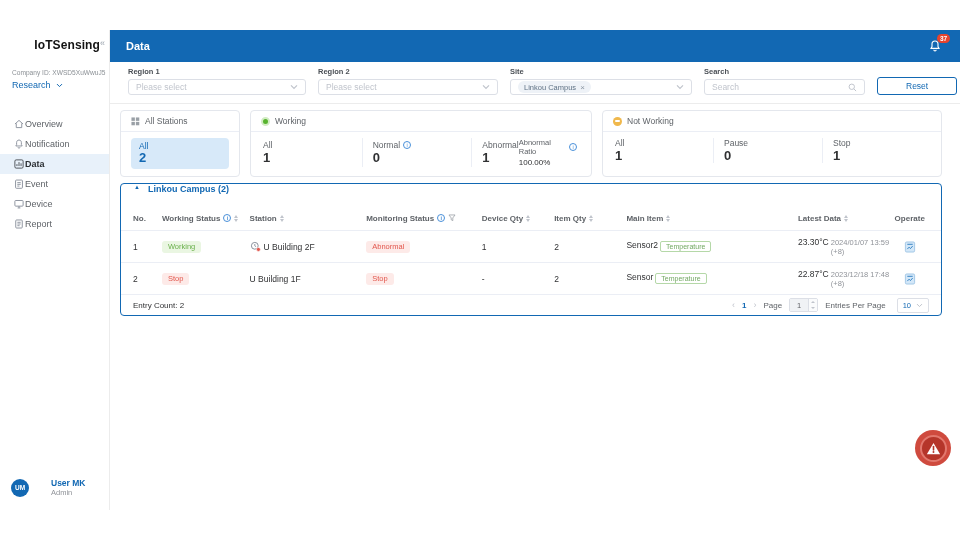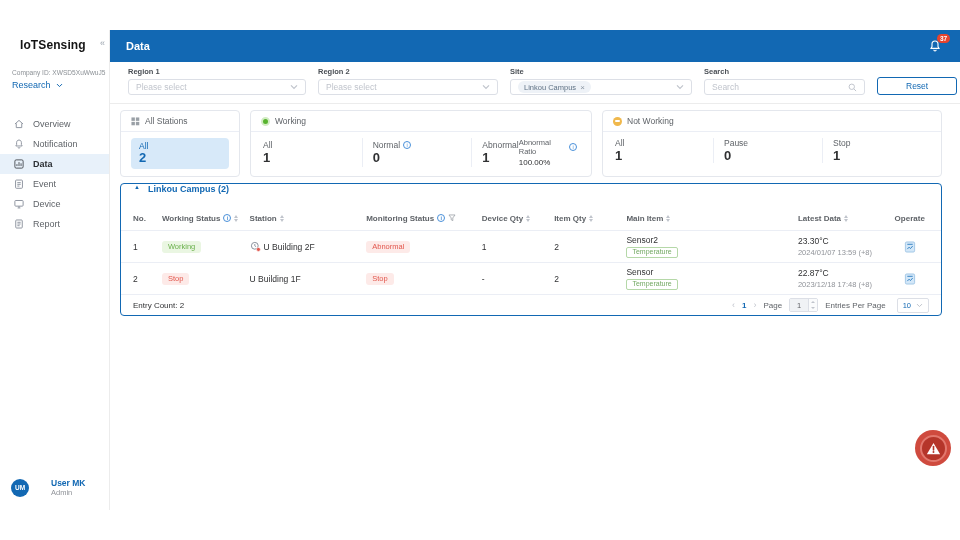--- a/index.html
+++ b/index.html
@@ -9,27 +9,27 @@
     --green:#6ab04c; --green-bg:#eaf6e2;
     --red:#e2574d; --red-bg:#fdeae8;
   }
   *{box-sizing:border-box;margin:0;padding:0}
   html,body{width:960px;height:540px;background:#fff;font-family:"Liberation Sans",sans-serif;overflow:hidden}
   .canvas{position:relative;width:960px;height:540px;background:#fff}
   .app{position:absolute;top:30px;left:0;width:960px;height:480px;display:flex}
 
   
   .sidebar{width:110px;flex-shrink:0;border-right:1px solid #ececec;position:relative;background:#fff}
-  .logo-row{display:flex;justify-content:space-between;align-items:flex-start;padding:8px 4px 0 20px}
+  .logo-row{display:flex;justify-content:flex-end;align-items:flex-start;padding:8px 4px 0 20px}
   .logo{font-size:12px;font-weight:bold;color:#141414;letter-spacing:.1px}
   .collapse{font-size:9px;color:#9aa3ad;line-height:10px;cursor:pointer}
   .company{margin:17px 12px 0;font-size:6.6px;color:#8c9196;white-space:nowrap}
   .workspace{margin:4px 12px 0;font-size:9px;color:var(--blue);display:flex;align-items:center;gap:5px;cursor:pointer}
   .nav{margin-top:24px}
-  .nav-item{display:flex;align-items:center;gap:8px;height:20px;padding:0 10px 0 13px;font-size:9px;color:var(--muted);cursor:pointer}
+  .nav-item{display:flex;align-items:center;height:20px;padding:0 10px 0 13px;font-size:9px;color:var(--muted);cursor:pointer}
   .nav-item.active{background:var(--blue-bg);color:#2b2f33;font-weight:bold}
   .nav-item .sideicon{display:flex;align-items:center}
   .nav-item .chev{margin-left:auto}
   .user{position:absolute;left:11px;bottom:13px;display:flex;align-items:center;gap:22px;cursor:pointer}
   .avatar{width:18px;height:18px;border-radius:50%;background:var(--blue);color:#fff;font-size:6.5px;font-weight:bold;display:flex;align-items:center;justify-content:center}
   .user-name{font-size:8.5px;font-weight:bold;color:var(--blue);line-height:10px}
   .user-role{font-size:7.5px;color:var(--light);line-height:9px}
 
   
   .main{flex:1;display:flex;flex-direction:column;min-width:0;background:#fff}
@@ -91,21 +91,21 @@
   .c-dq{width:75px}.c-iq{width:75px}.c-mi{width:178px}.c-ld{width:96px}
   .c-op{width:40px;justify-content:center}
   .sort{display:inline-flex;flex-direction:column;gap:1px;cursor:pointer}
   .sort b{width:0;height:0;border-left:2.5px solid transparent;border-right:2.5px solid transparent}
   .sort .up{border-bottom:3px solid #c0c4cc}
   .sort .dn{border-top:3px solid #c0c4cc}
   .trow{display:flex;align-items:center;height:32px;padding:0 12px;border-top:1px solid var(--line);font-size:8.5px;color:var(--text)}
   .pill{font-size:7.5px;padding:1.5px 6px;border-radius:3px;line-height:9px}
   .pill-green{background:var(--green-bg);color:var(--green)}
   .pill-red{background:var(--red-bg);color:var(--red)}
-  .stack{display:flex;flex-direction:column;gap:2px;align-items:flex-start;justify-content:center}
+  .stack{display:flex;flex-direction:row;gap:2px;align-items:flex-start;justify-content:center}
   .mi-name{font-size:8.5px;color:var(--text);line-height:9px}
   .tag-temp{border:1px solid #b5d8a8;color:#74a964;background:#fff;font-size:7px;padding:.5px 5px;border-radius:2px;line-height:8px}
   .ld-val{font-size:8.5px;line-height:9px}
   .ld-time{font-size:7.5px;color:var(--light);line-height:9px}
   .op-btn{cursor:pointer;display:flex;align-items:center;justify-content:center}
   .tfoot{display:flex;align-items:center;height:21px;padding:0 12px;border-top:1px solid var(--line);font-size:8px;color:var(--text)}
   .pager{margin-left:auto;display:flex;align-items:center;gap:7px}
   .pg-arrow{color:#c0c4cc;font-size:9px;cursor:pointer}
   .pg-num{color:var(--blue);font-size:8px;font-weight:bold;cursor:pointer}
   .pg-label{color:var(--muted);}

